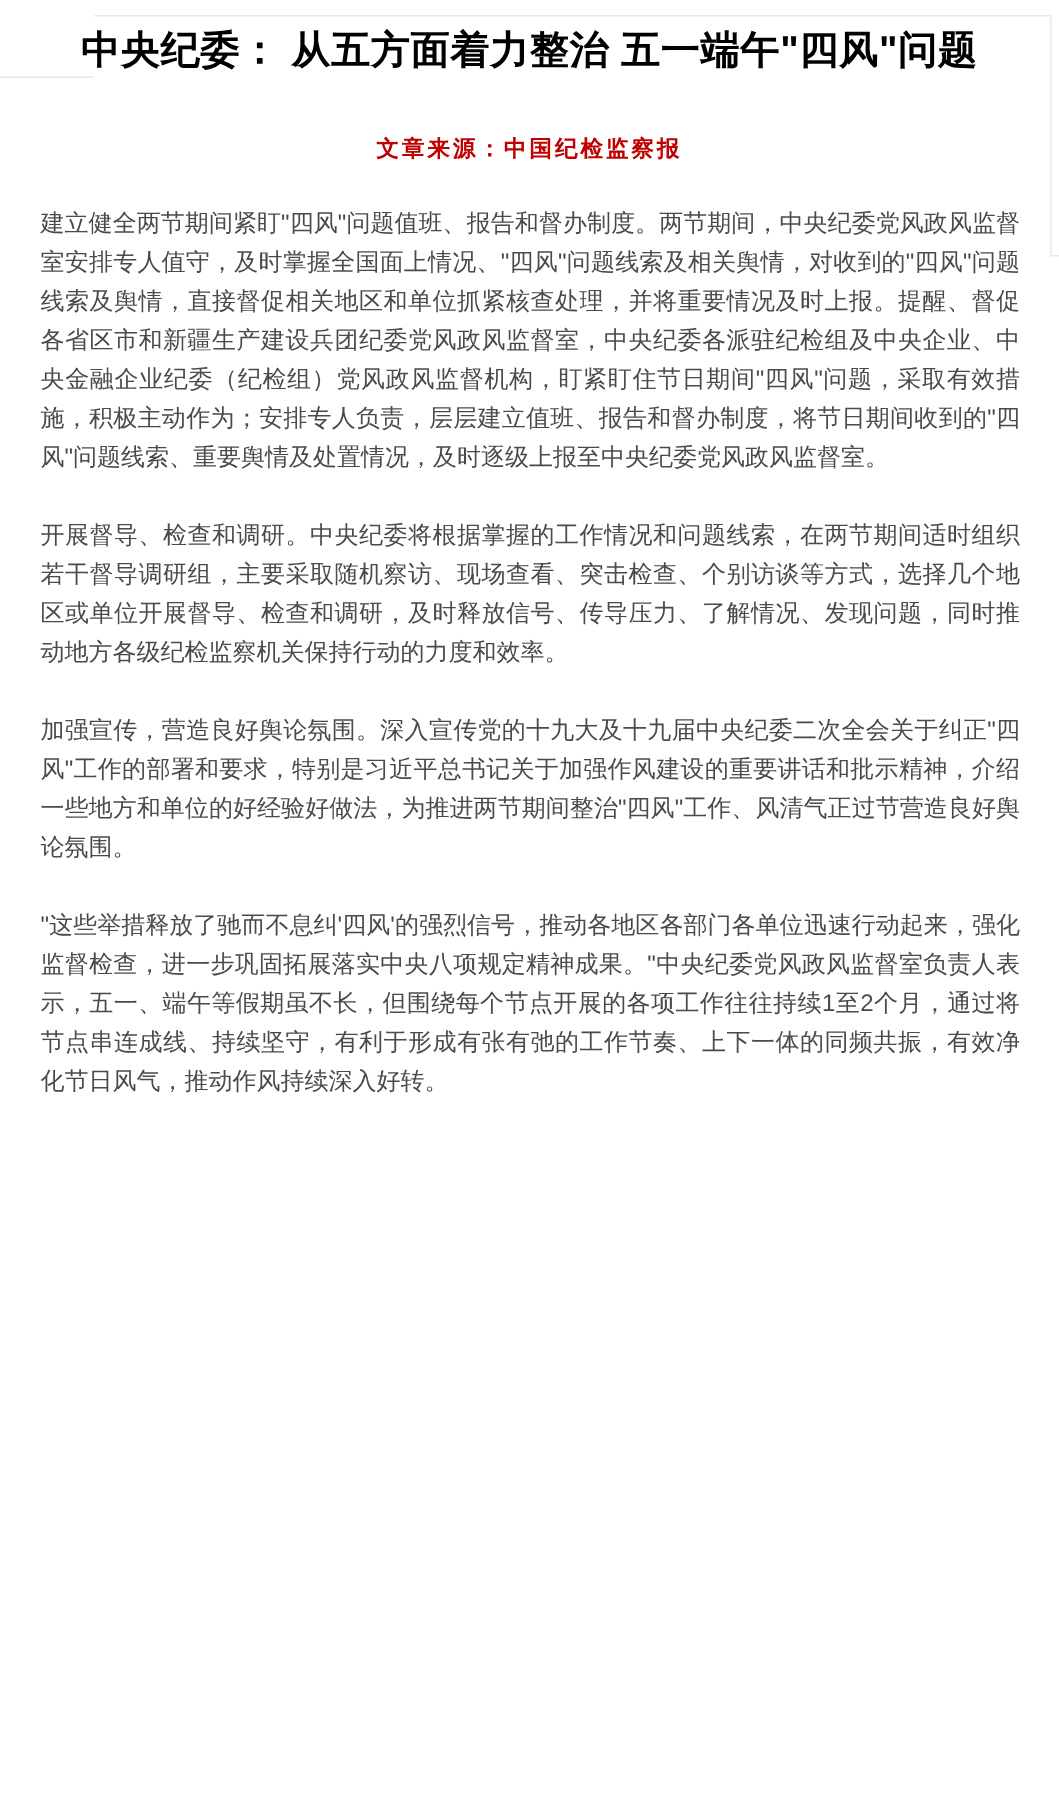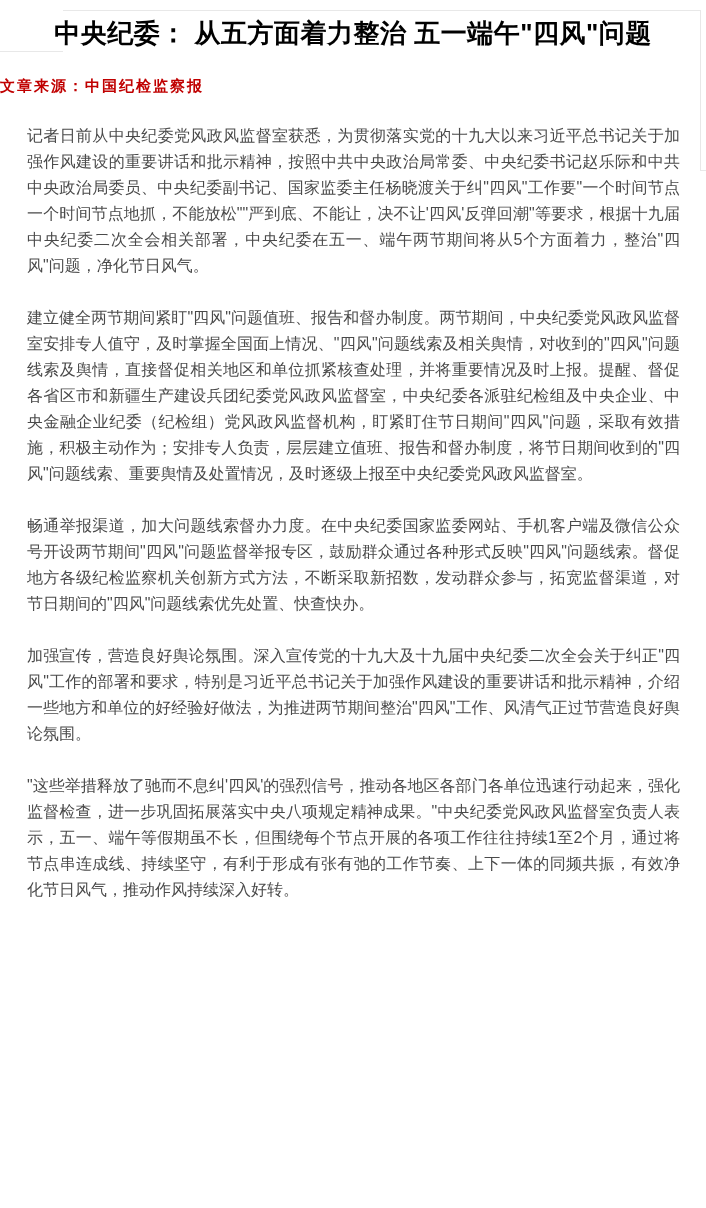--- a/index.html
+++ b/index.html
@@ -26,21 +26,22 @@
     margin: 0;
     padding: 16px 30px 0 30px;
     text-align: center;
     font-size: 26px;
     line-height: 34px;
     font-weight: bold;
     color: #000000;
     letter-spacing: 0.5px;
   }
   .source {
-    margin-top: 26px;
+    margin-top: 40px;
+    text-align: center;
     font-family: "Liberation Serif", "DejaVu Serif", serif;
     font-weight: bold;
     font-size: 15px;
     line-height: 20px;
     color: #c00000;
     letter-spacing: 2px;
   }
   .article {
     margin-top: 27px;
     padding: 0 26px 30px 27px;
@@ -65,20 +66,19 @@
   <div class="frame-line line-top"></div>
   <div class="frame-line line-left"></div>
   <div class="frame-line line-right-v"></div>
   <div class="frame-line line-right-h"></div>
 
   <h1 class="title">中央纪委： 从五方面着力整治 五一端午"四风"问题</h1>
 
   <div class="source">文章来源：中国纪检监察报</div>
 
   <div class="article">
-    <p>记者日前从中央纪委党风政风监督室获悉，为贯彻落实党的十九大以来习近平总书记关于加强作风建设的重要讲话和批示精神，按照中共中央政治局常委、中央纪委书记赵乐际和中共中央政治局委员、中央纪委副书记、国家监委主任杨晓渡关于纠"四风"工作要"一个时间节点一个时间节点地抓，不能放松""严到底、不能让，决不让'四风'反弹回潮"等要求，根据十九届中央纪委二次全会相关部署，中央纪委在五一、端午两节期间将从5个方面着力，整治"四风"问题，净化节日风气。</p>
     <p>建立健全两节期间紧盯"四风"问题值班、报告和督办制度。两节期间，中央纪委党风政风监督室安排专人值守，及时掌握全国面上情况、"四风"问题线索及相关舆情，对收到的"四风"问题线索及舆情，直接督促相关地区和单位抓紧核查处理，并将重要情况及时上报。提醒、督促各省区市和新疆生产建设兵团纪委党风政风监督室，中央纪委各派驻纪检组及中央企业、中央金融企业纪委（纪检组）党风政风监督机构，盯紧盯住节日期间"四风"问题，采取有效措施，积极主动作为；安排专人负责，层层建立值班、报告和督办制度，将节日期间收到的"四风"问题线索、重要舆情及处置情况，及时逐级上报至中央纪委党风政风监督室。</p>
-    <p>畅通举报渠道，加大问题线索督办力度。在中央纪委国家监委网站、手机客户端及微信公众号开设两节期间"四风"问题监督举报专区，鼓励群众通过各种形式反映"四风"问题线索。督促地方各级纪检监察机关创新方式方法，不断采取新招数，发动群众参与，拓宽监督渠道，对节日期间的"四风"问题线索优先处置、快查快办。</p>
+    <p>开展督导、检查和调研。中央纪委将根据掌握的工作情况和问题线索，在两节期间适时组织若干督导调研组，主要采取随机察访、现场查看、突击检查、个别访谈等方式，选择几个地区或单位开展督导、检查和调研，及时释放信号、传导压力、了解情况、发现问题，同时推动地方各级纪检监察机关保持行动的力度和效率。</p>
     <p>加强宣传，营造良好舆论氛围。深入宣传党的十九大及十九届中央纪委二次全会关于纠正"四风"工作的部署和要求，特别是习近平总书记关于加强作风建设的重要讲话和批示精神，介绍一些地方和单位的好经验好做法，为推进两节期间整治"四风"工作、风清气正过节营造良好舆论氛围。</p>
     <p>"这些举措释放了驰而不息纠'四风'的强烈信号，推动各地区各部门各单位迅速行动起来，强化监督检查，进一步巩固拓展落实中央八项规定精神成果。"中央纪委党风政风监督室负责人表示，五一、端午等假期虽不长，但围绕每个节点开展的各项工作往往持续1至2个月，通过将节点串连成线、持续坚守，有利于形成有张有弛的工作节奏、上下一体的同频共振，有效净化节日风气，推动作风持续深入好转。</p>
   </div>
 
 </div>
 
 </body></html>

